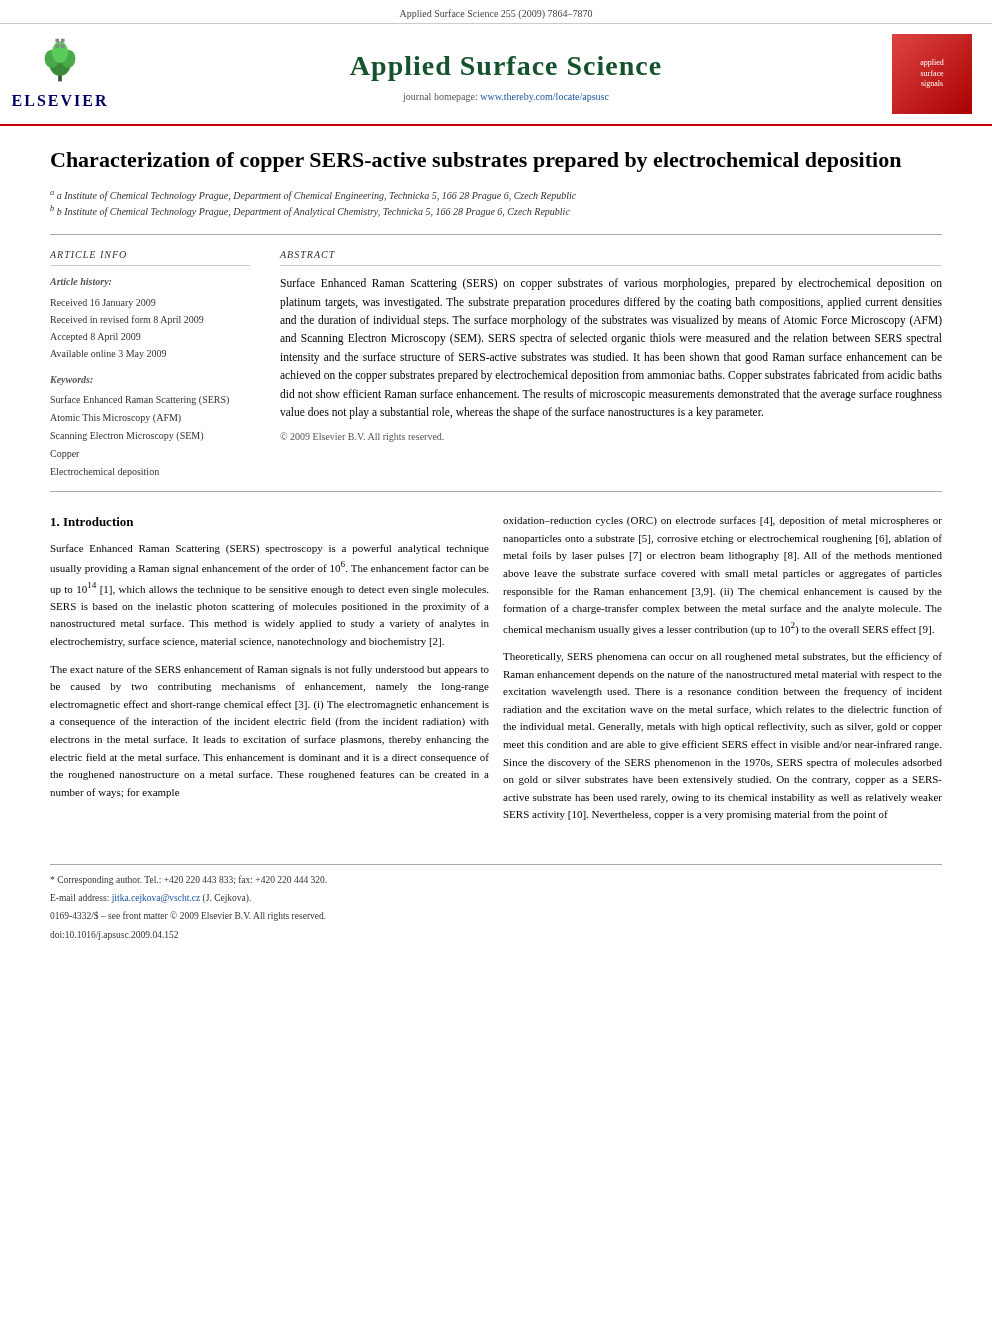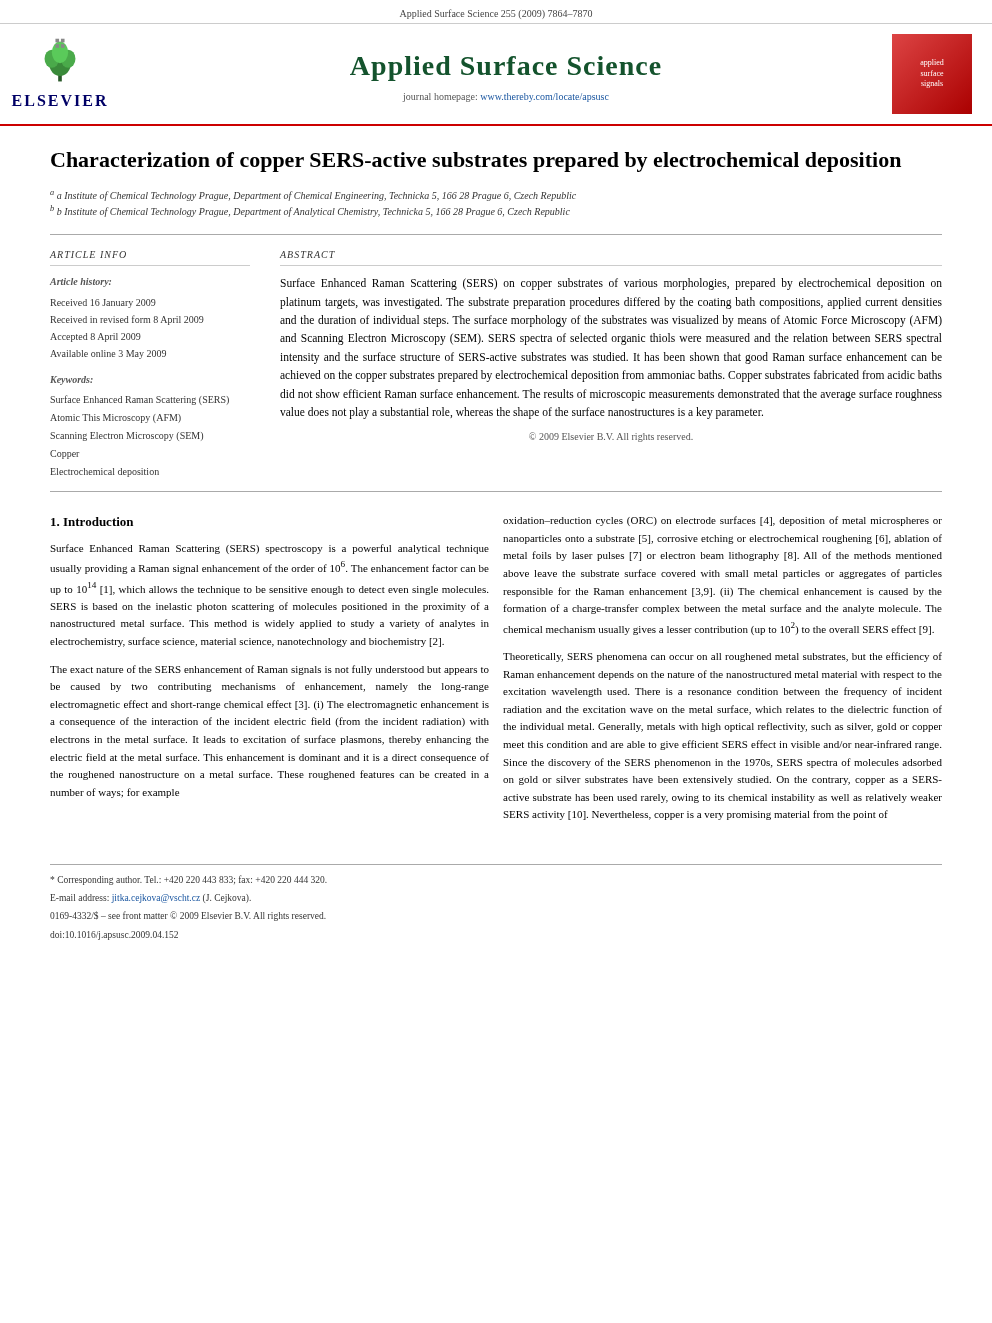--- a/index.html
+++ b/index.html
@@ -159,21 +159,21 @@
     }
     .abstract-text {
       font-size: 11.5px;
       color: #000;
       line-height: 1.6;
       text-align: justify;
     }
     .copyright-line {
       font-size: 10px;
       color: #555;
-      text-align: center;
+      text-align: left;
       margin-top: 8px;
     }
     
     .body-content {
       display: flex;
       gap: 14px;
       margin-top: 20px;
     }
     .body-col {
       flex: 1;

